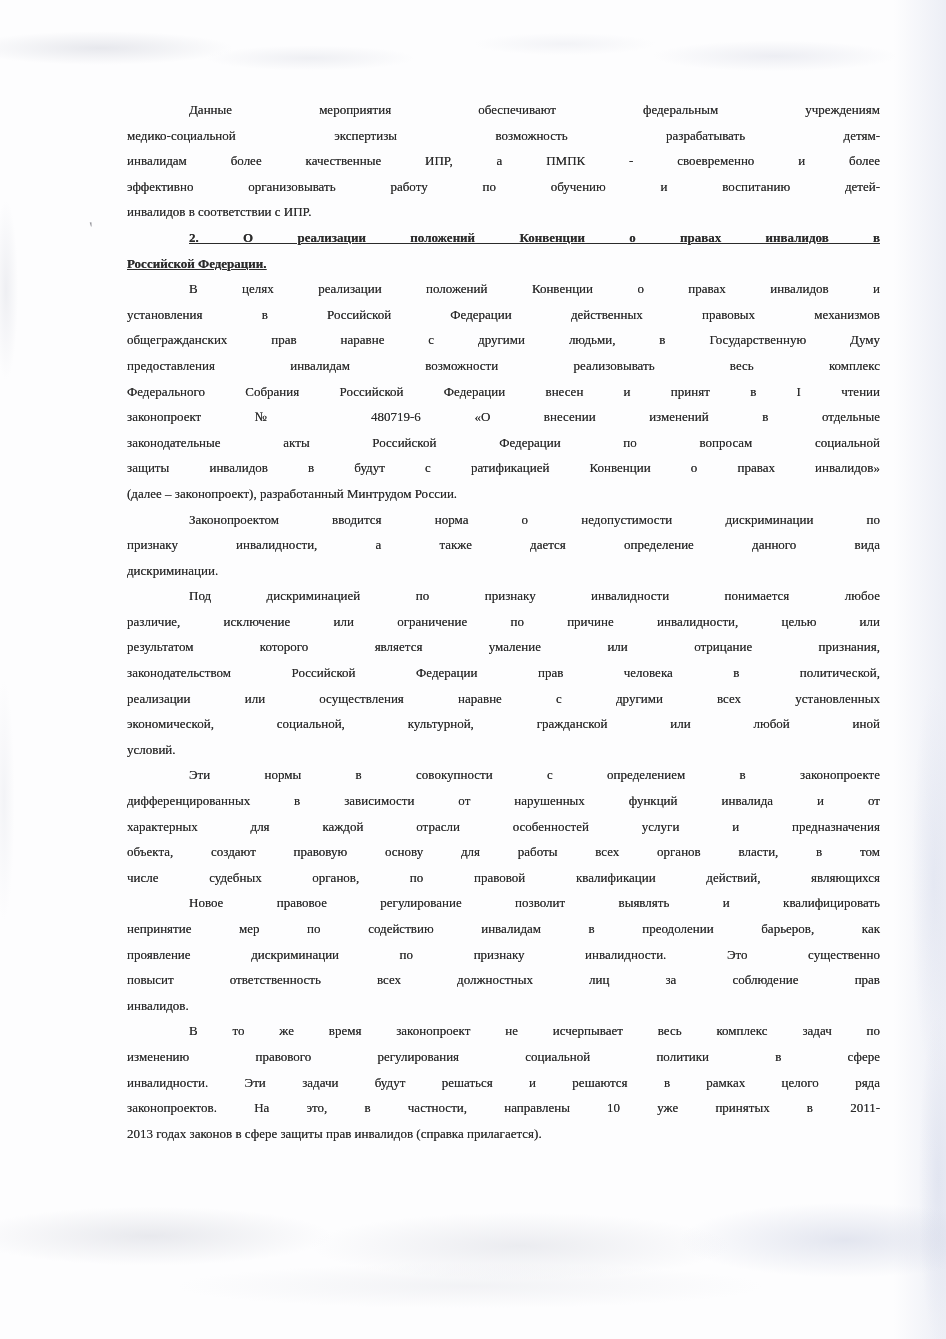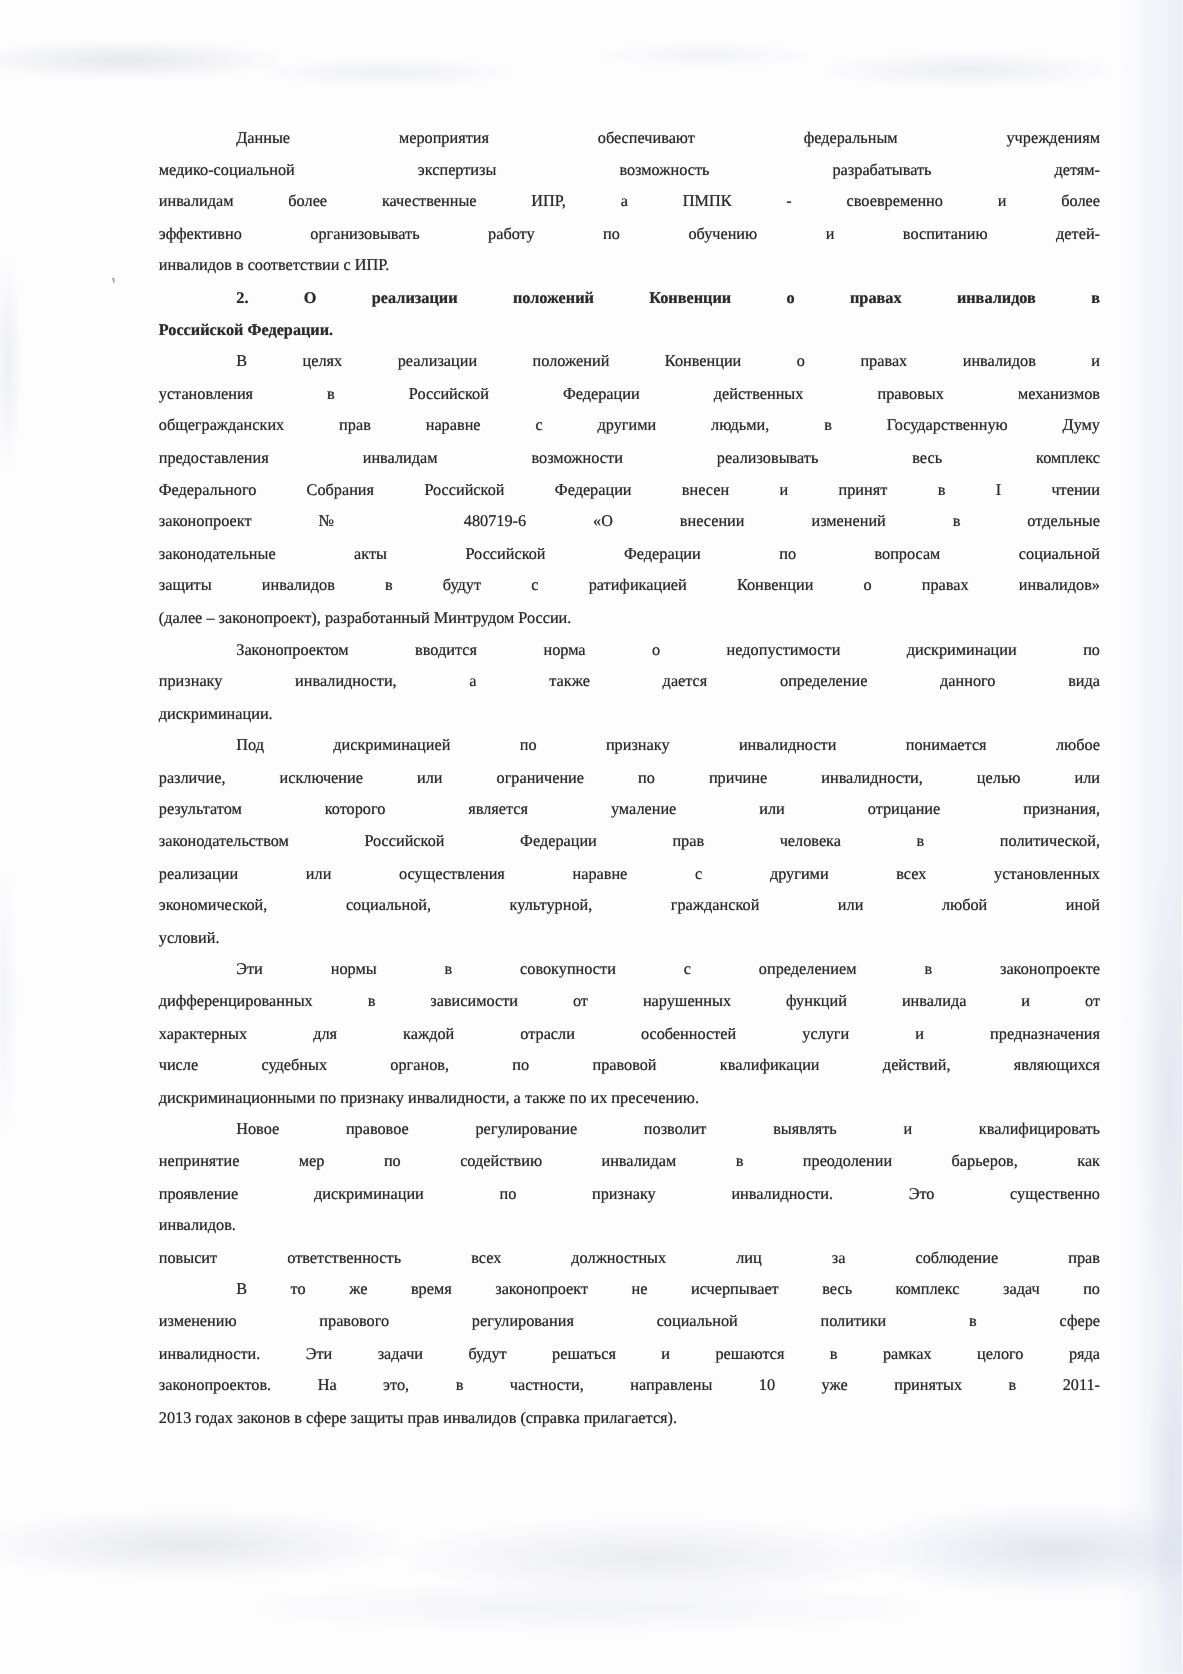--- a/index.html
+++ b/index.html
@@ -53,21 +53,21 @@
   .text-block {
     position: absolute;
     left: 127px; top: 97px; width: 753px;
     color: var(--text-color, #2b2b2b);
     font-size: 13px; line-height: 25.6px;
     text-shadow: 0 0 0.6px rgba(43,43,43,.75);
   }
   .line { text-align: justify; text-align-last: left; white-space: normal; }
   .line.full { text-align-last: justify; }
   .line.indent { text-indent: 62px; }
-  .para.bold .line { font-weight: bold; }
+  .para.bold .line { font-weight: bold; text-decoration: underline; }
 </style>
 </head>
 <body>
 
 <div class="page">
   <div class="artifact blob-top"></div>
   <div class="artifact blob-right"></div>
   <div class="artifact blob-bottom"></div>
   <div class="artifact blob-left"></div>
   <div class="stray">'</div>
@@ -105,29 +105,29 @@
         <div class="line full">результатом которого является умаление или отрицание признания,</div>
         <div class="line full">законодательством Российской Федерации прав человека в политической,</div>
         <div class="line full">реализации или осуществления наравне с другими всех установленных</div>
         <div class="line full">экономической, социальной, культурной, гражданской или любой иной</div>
         <div class="line last">условий.</div>
       </div>
       <div class="para">
         <div class="line indent full">Эти нормы в совокупности с определением в законопроекте</div>
         <div class="line full">дифференцированных в зависимости от нарушенных функций инвалида и от</div>
         <div class="line full">характерных для каждой отрасли особенностей услуги и предназначения</div>
+        <div class="line full">объекта, создают правовую основу для работы всех органов власти, в том</div>
         <div class="line full">числе судебных органов, по правовой квалификации действий, являющихся</div>
-        <div class="line last">дискриминационными по признаку инвалидности, а также по их пресечению.</div>
       </div>
       <div class="para">
         <div class="line indent full">Новое правовое регулирование позволит выявлять и квалифицировать</div>
         <div class="line full">непринятие мер по содействию инвалидам в преодолении барьеров, как</div>
         <div class="line full">проявление дискриминации по признаку инвалидности. Это существенно</div>
+        <div class="line full">повысит ответственность всех должностных лиц за соблюдение прав</div>
         <div class="line last">инвалидов.</div>
-        <div class="line full">повысит ответственность всех должностных лиц за соблюдение прав</div>
       </div>
       <div class="para">
         <div class="line indent full">В то же время законопроект не исчерпывает весь комплекс задач по</div>
         <div class="line full">изменению правового регулирования социальной политики в сфере</div>
         <div class="line full">инвалидности. Эти задачи будут решаться и решаются в рамках целого ряда</div>
         <div class="line full">законопроектов. На это, в частности, направлены 10 уже принятых в 2011-</div>
         <div class="line last">2013 годах законов в сфере защиты прав инвалидов (справка прилагается).</div>
       </div>
     </div>
 </div>

